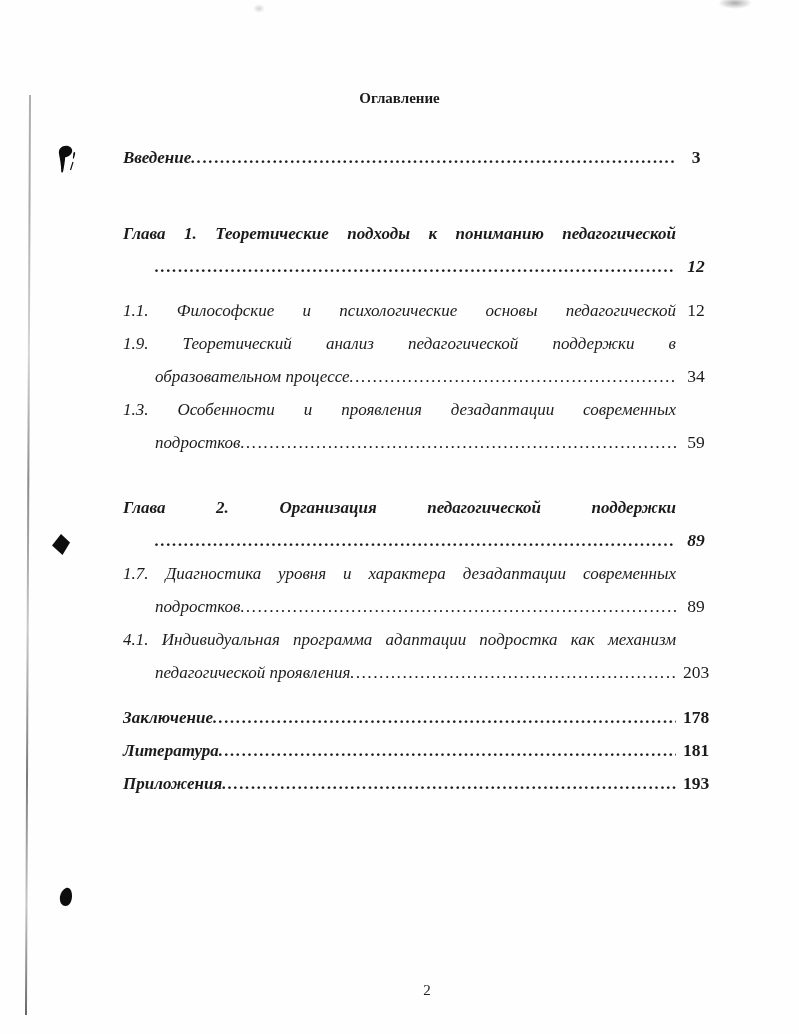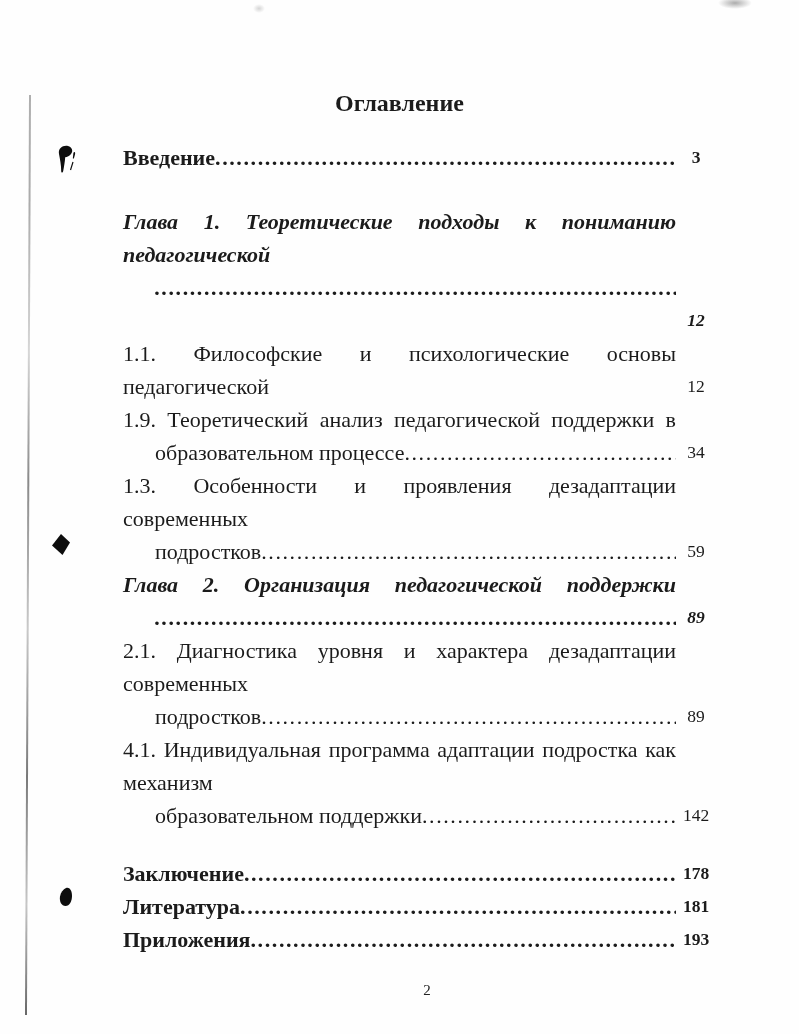--- a/index.html
+++ b/index.html
@@ -30,45 +30,45 @@
     background:radial-gradient(ellipse at center, rgba(120,120,120,.3), rgba(120,120,120,0) 70%);
   }
   .ink { position:absolute; }
   .ink1 { left:55px; top:144px; }
   .ink2 { left:51px; top:533px; }
   .ink3 { left:57px; top:886px; }
 
   
   .toc-title {
     position:absolute; top:90px; left:123px; width:553px;
-    text-align:center; font-size:24px; font-weight:700;
+    text-align:center; font-size:15px; font-weight:700;
   }
 
   
   .toc { position:absolute; top:141px; left:123px; width:593px; }
   .entry { display:flex; }
   .lines { flex:1; max-width:553px; min-width:0; }
-  .line { font-size:22px; line-height:33px; }
+  .line { font-size:17px; line-height:33px;font-style:italic; }
   .line.fill { text-align:justify; text-align-last:justify; text-justify:inter-word; }
   .line.cont { padding-left:32px; }
   .line.last { display:flex; align-items:baseline; }
   .line.last .txt { white-space:pre; }
   .dotfill { flex:1; overflow:hidden; white-space:nowrap; letter-spacing:1.6px; }
   .dotfill::after { content:"..................................................................................................................................................."; }
   .pagenum { width:40px; text-align:center; font-size:17.5px; line-height:33px; align-self:flex-end; }
 
   .style-bold { font-weight:700; }
   .style-bold-italic { font-weight:700; font-style:italic; }
   .style-regular { font-weight:400; }
 
   .gap-none { margin-top:0; }
-  .gap-before-chapter1 { margin-top:31px;flex-direction:column; }
-  .gap-subsection { }
-  .gap-before-chapter2 { margin-top:0; }
-  .gap-before-closing { margin-top:25px; }
+  .gap-before-chapter1 { margin-top:43px; }
+  .gap-subsection { margin-top:11px; }
+  .gap-before-chapter2 { margin-top:32px; }
+  .gap-before-closing { margin-top:12px; }
 
   
   .folio {
     position:absolute; top:982px; left:398px; width:58px;
     text-align:center; font-size:15px; color:#222;
   }
 </style>
 </head>
 <body>
 
@@ -143,37 +143,37 @@
     <div class="lines">
           <div class="line fill">Глава 2. Организация педагогической поддержки</div>
           <div class="line cont last">
             <span class="dotfill"></span>
           </div>
         </div>
     <div class="pagenum">89</div>
   </div>
       <div class="entry style-regular gap-none">
     <div class="lines">
-          <div class="line fill">2.1. Диагностика уровня и характера дезадаптации современных</div>
+          <div class="line fill">1.7. Диагностика уровня и характера дезадаптации современных</div>
           <div class="line cont last">
             <span class="txt">подростков</span>
             <span class="dotfill"></span>
           </div>
         </div>
     <div class="pagenum">89</div>
   </div>
       <div class="entry style-regular gap-none">
     <div class="lines">
           <div class="line fill">4.1. Индивидуальная программа адаптации подростка как механизм</div>
           <div class="line cont last">
-            <span class="txt">образовательном поддержки</span>
-            <span class="dotfill"></span>
-          </div>
-        </div>
-    <div class="pagenum">142</div>
+            <span class="txt">педагогической проявления</span>
+            <span class="dotfill"></span>
+          </div>
+        </div>
+    <div class="pagenum">203</div>
   </div>
       <div class="entry style-bold gap-before-closing">
     <div class="lines">
           <div class="line last">
             <span class="txt">Заключение</span>
             <span class="dotfill"></span>
           </div>
         </div>
     <div class="pagenum">178</div>
   </div>

